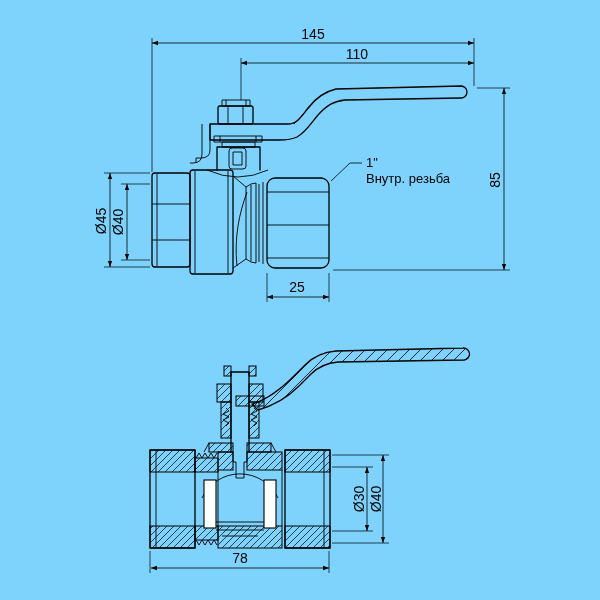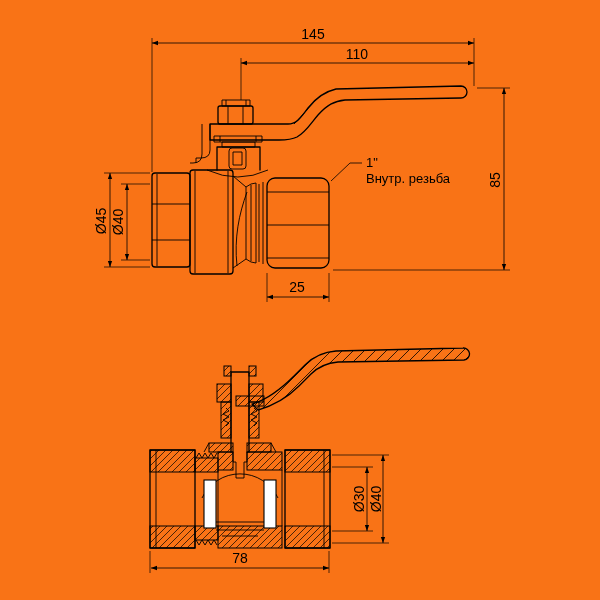--- a/index.html
+++ b/index.html
@@ -1,16 +1,16 @@
 <!DOCTYPE html>
 <html><head>
 <meta charset="utf-8">
 <style>
   html,body{margin:0;padding:0;background:#ffffff;}
-  .page{position:relative;width:600px;height:600px;background:#f97316;overflow:hidden;}
+  .page{position:relative;width:600px;height:600px;background:#7dd3fc;overflow:hidden;}
   svg{display:block;}
   .ol  {stroke:#000;stroke-width:1.3;fill:none;stroke-linejoin:round;stroke-linecap:round;}
   .tl  {stroke:#000;stroke-width:0.9;fill:none;stroke-linejoin:round;}
   .dim {stroke:#000;stroke-width:0.8;fill:none;}
   .ext {stroke:#000;stroke-width:0.7;fill:none;}
   .hat {fill:url(#hatch);stroke:#000;stroke-width:1;}
   .hat2{fill:url(#hatch2);stroke:#000;stroke-width:1.3;stroke-linejoin:round;}
   .wht {fill:#fff;stroke:#000;stroke-width:1.1;}
   text {font-family:"Liberation Sans","DejaVu Sans",sans-serif;font-size:14px;fill:#000;}
   .note{font-size:13px;}

